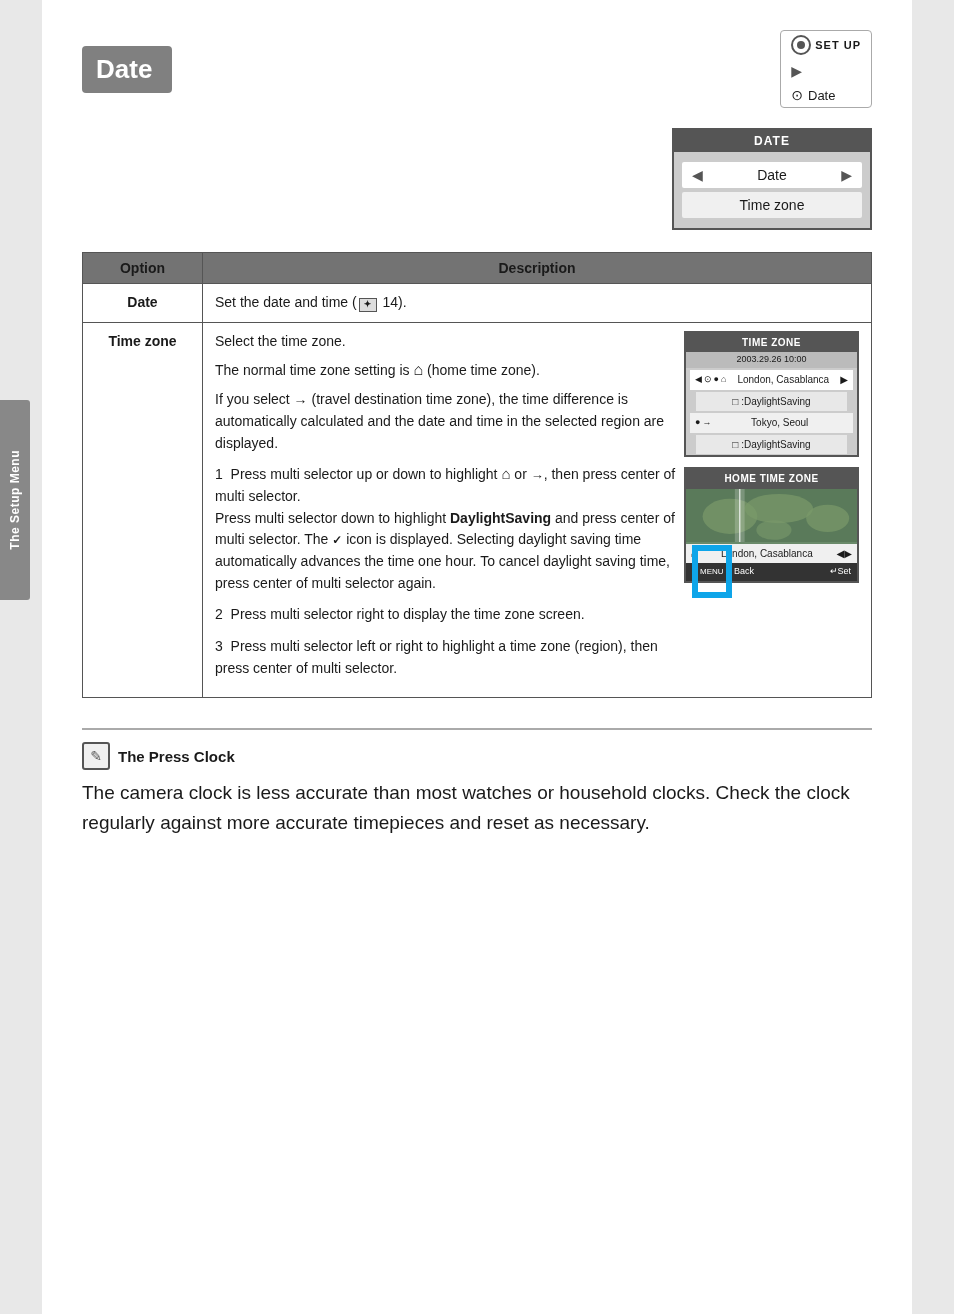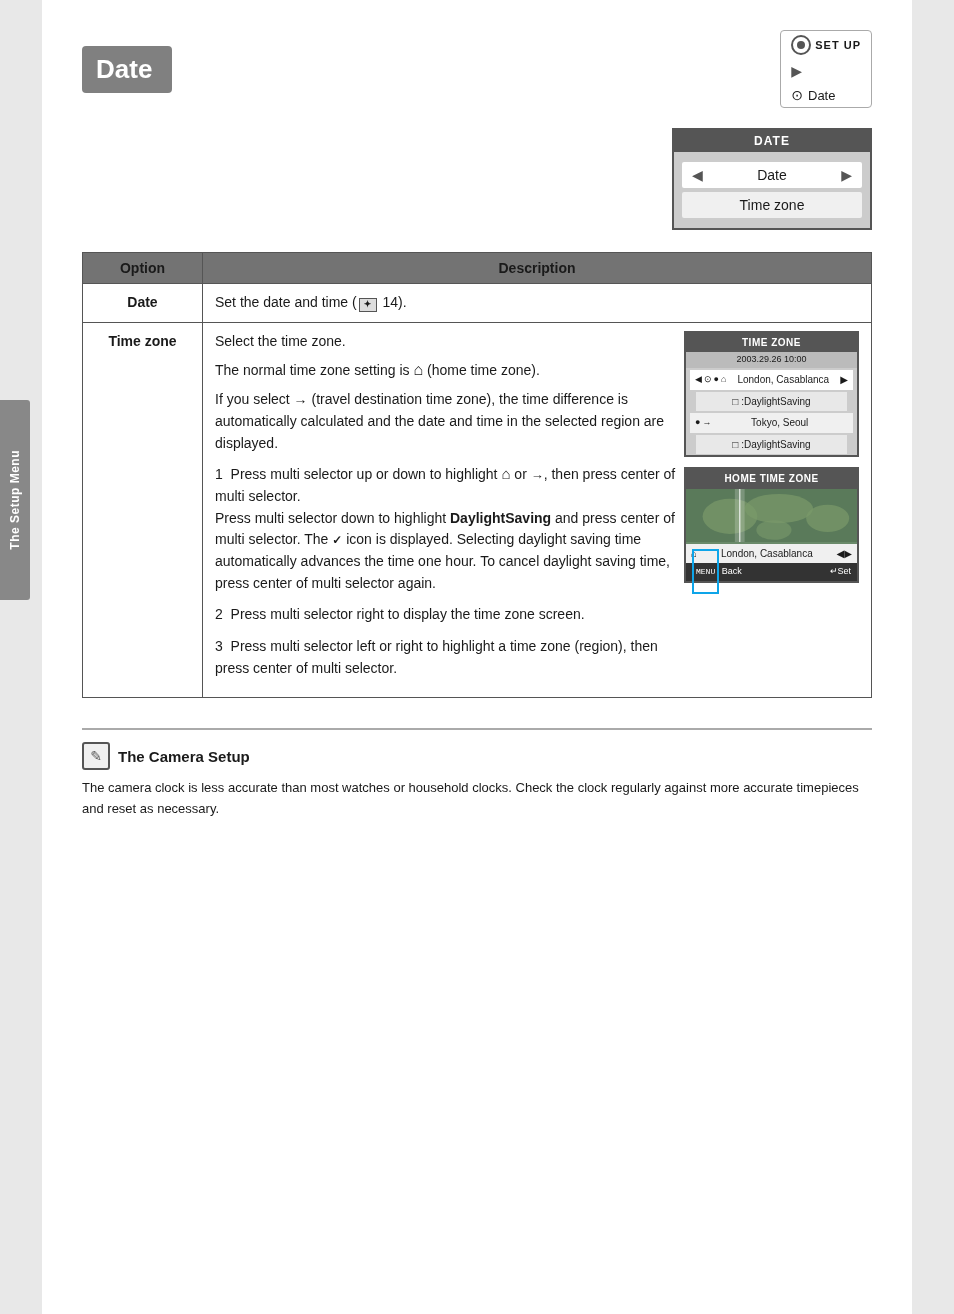--- a/index.html
+++ b/index.html
@@ -303,21 +303,21 @@
       display: flex; align-items: center; justify-content: center;
       font-size: 14px;
       background: #f0f0f0;
       color: #555;
     }
     .note-title {
       font-size: 15px;
       font-weight: bold;
     }
     .note-text {
-      font-size: 13px;
+      font-size: 19px;
       line-height: 1.55;
     }
 
     
     .page-number {
       margin-top: 30px;
       font-size: 16px;
       font-weight: bold;
     }
 
@@ -483,35 +483,35 @@
                       <line x1="55" y1="0" x2="55" y2="55" stroke="#fff" stroke-width="1.5" opacity="0.7"></line>
                       <rect x="50" y="0" width="10" height="55" fill="#fff" opacity="0.2"></rect>
                     </svg>
                   </div>
                   <div class="htz-location-bar">
                     <span>⌂</span>
                     <span>London, Casablanca</span>
                     <span>◀▶</span>
                   </div>
                   <div class="htz-footer">
-                    <span><span style="font-size:8px;border:2px solid #0ea5e9;padding:16px 2px;font-family:Liberation Mono, monospace;">MENU</span> Back</span>
+                    <span><span style="font-size:8px;border:6px solid #0ea5e9;padding:16px 2px;">MENU</span> Back</span>
                     <span>↵Set</span>
                   </div>
                 </div>
               </div>
             </div>
           </td>
         </tr>
       </tbody>
     </table>
 
     <div class="note-section">
       <div class="note-header">
         <div class="note-icon">
           <span>✎</span>
         </div>
-        <span class="note-title">The Camera Setup</span>
+        <span class="note-title">The Press Clock</span>
       </div>
       <p class="note-text">The camera clock is less accurate than most watches or household clocks. Check the clock regularly against more accurate timepieces and reset as necessary.</p>
     </div>
 
   </div>
 </div>
 
 </body></html>

